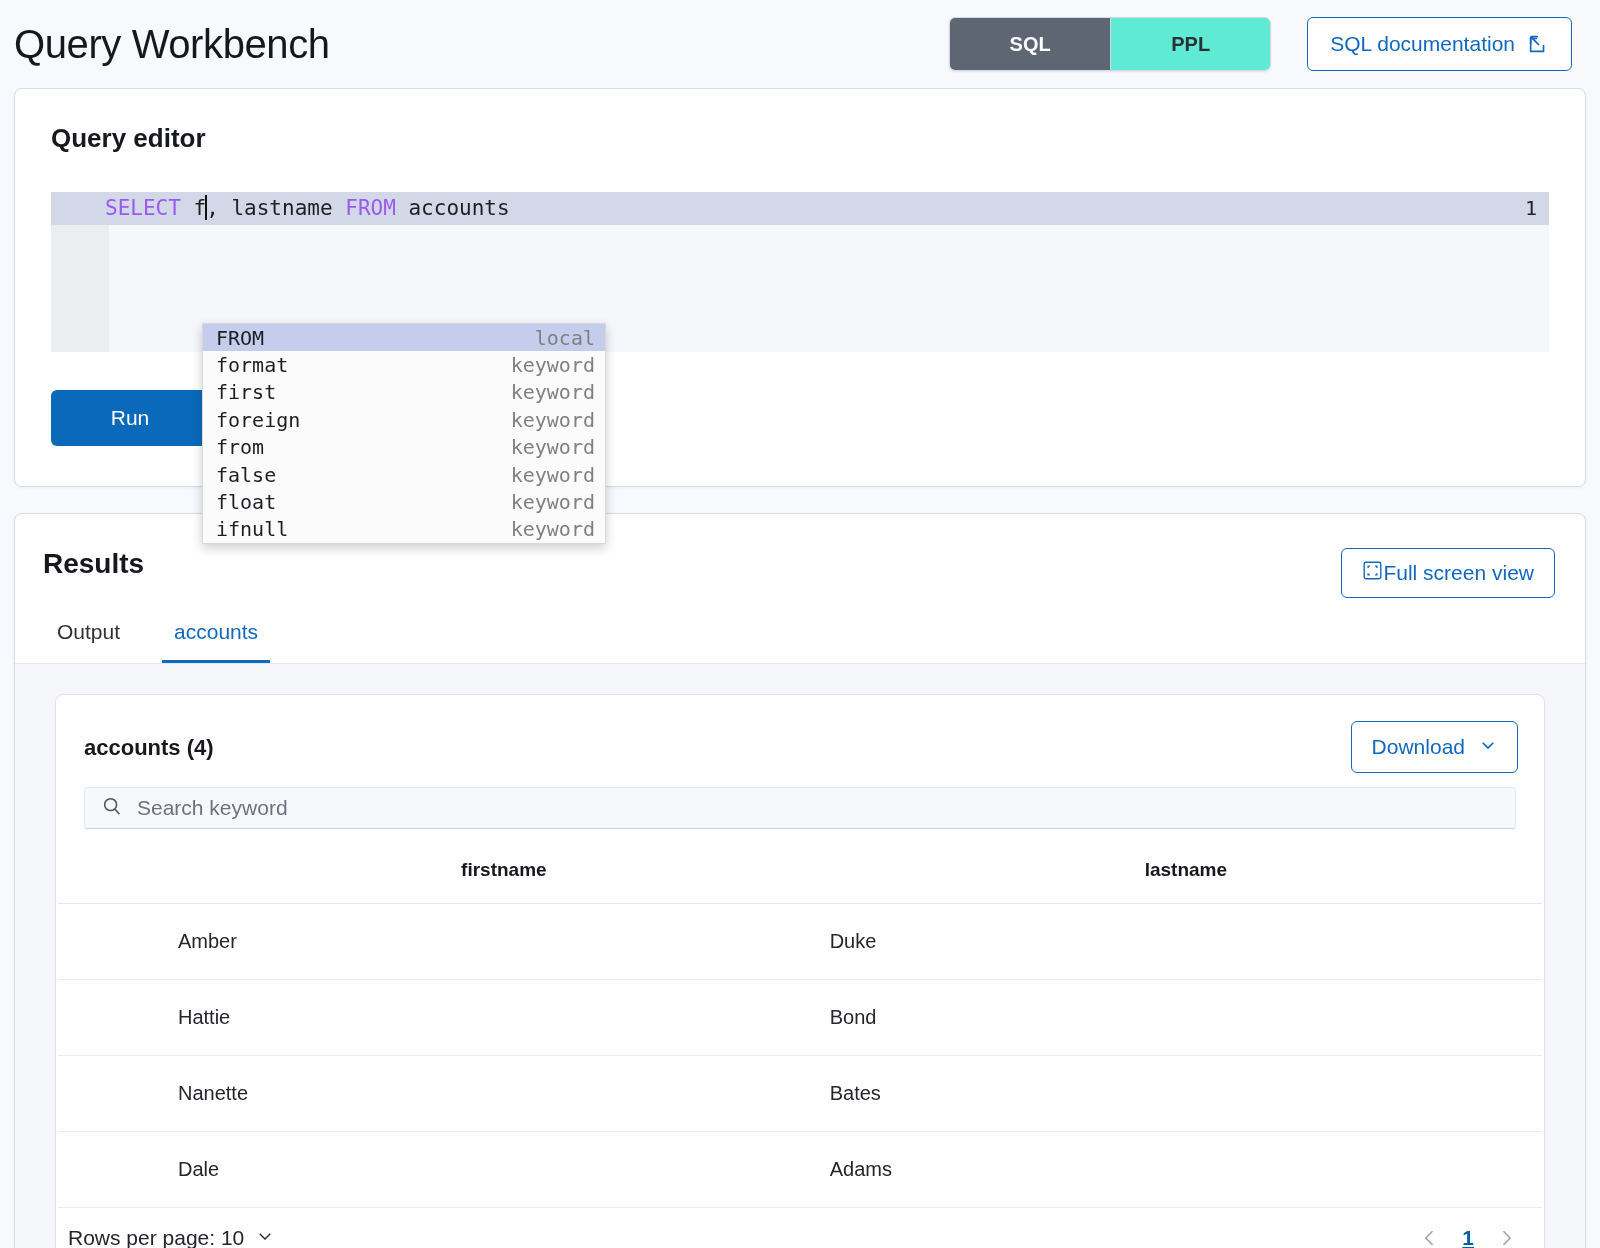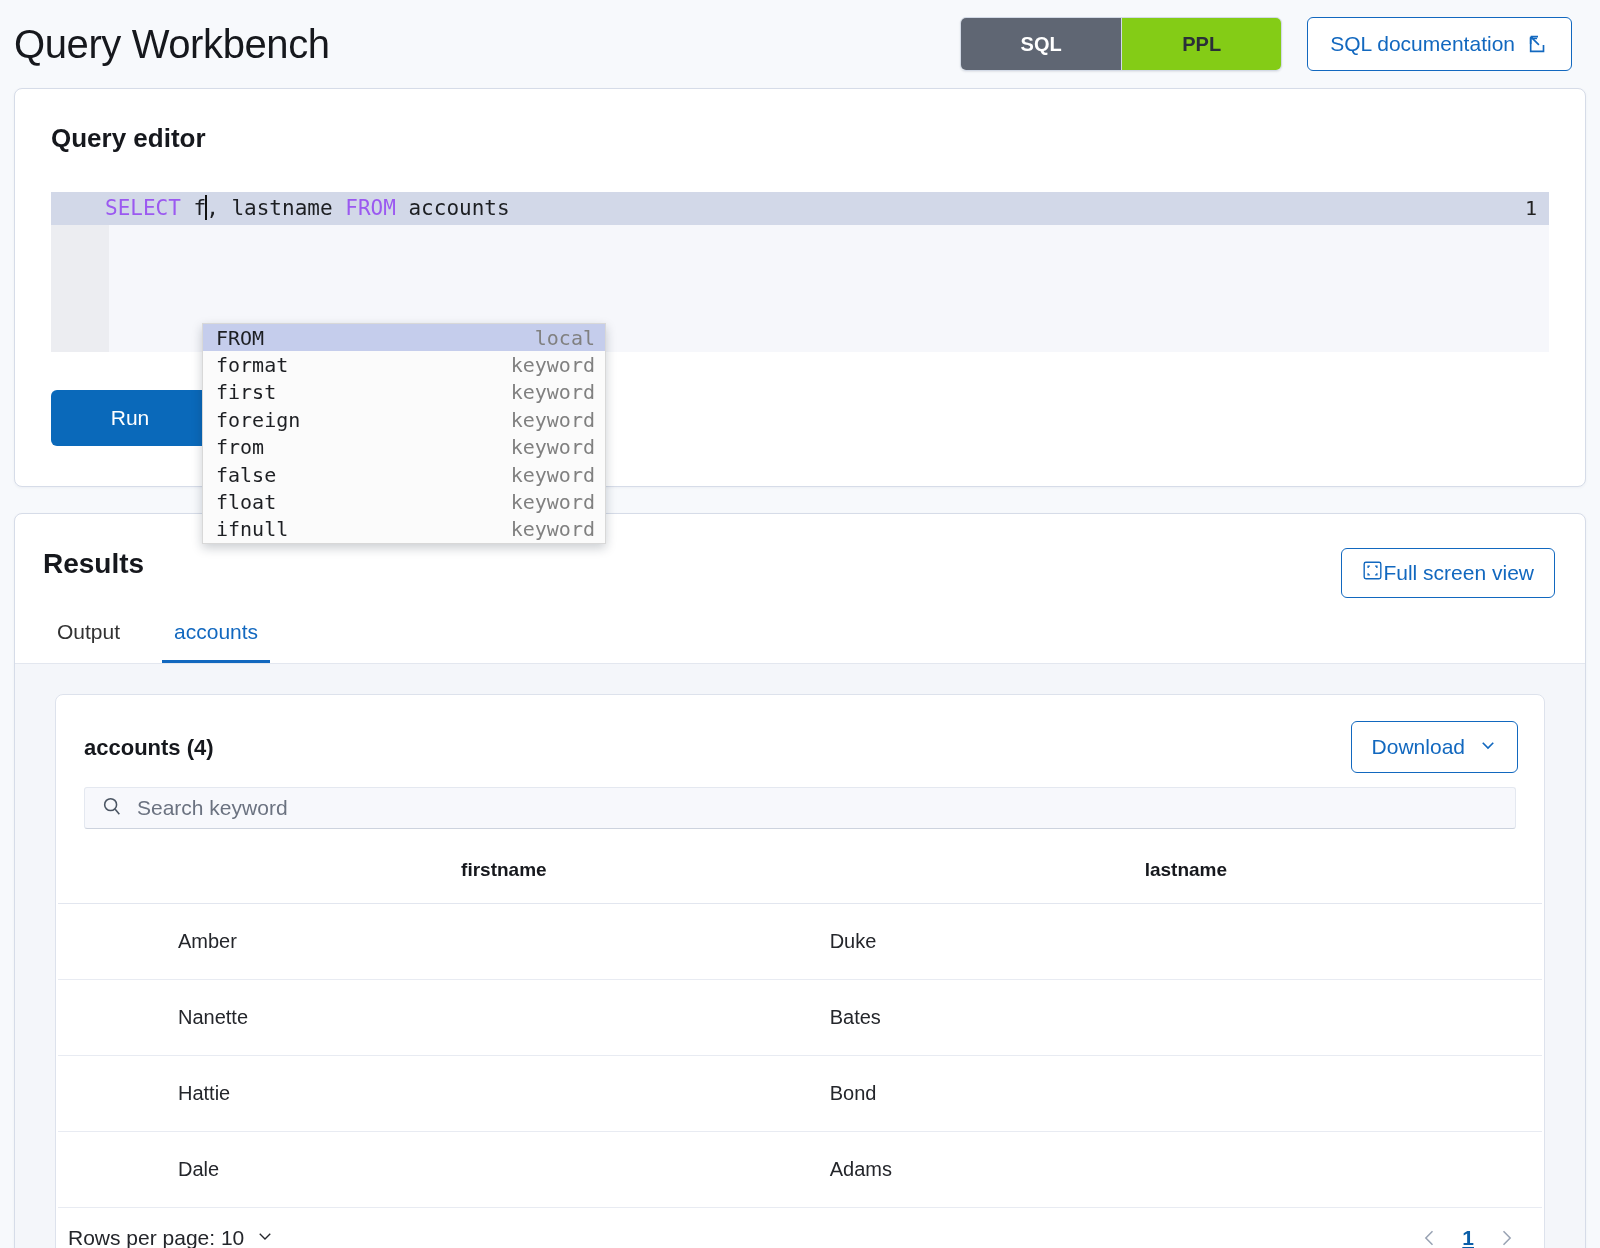--- a/index.html
+++ b/index.html
@@ -24,40 +24,40 @@
   .page-title {
     font-size: 40px;
     font-weight: 400;
     letter-spacing: -0.4px;
     color: #16181d;
     line-height: 1;
   }
   .header-right {
     display: flex;
     align-items: flex-end;
-    gap: 25px;
+    gap: 36px;
   }
 
   
   .segmented {
     display: flex;
     border-radius: 6px;
     overflow: hidden;
     border: 1px solid #d3dae6;
     box-shadow: 0 1px 2px rgba(30,40,60,.10);
     height: 54px;
   }
   .seg-btn {
     min-width: 160px;
     display: flex;
     align-items: center;
     justify-content: center;
     font-size: 20px;
     font-weight: 700;
-    background: #84cc16;
+    background: #5eead4;
     color: #2a2f38;
     border: none;
     cursor: pointer;
     font-family: inherit;
   }
   .seg-btn.active {
     background: #5f6673;
     color: #ffffff;
   }
   .seg-btn + .seg-btn { border-left: 1px solid #d3dae6; }
@@ -497,26 +497,26 @@
             <th class="col-first">firstname</th>
             <th class="col-last">lastname</th>
           </tr>
         </thead>
         <tbody>
           <tr>
             <td class="col-first">Amber</td>
             <td class="col-last">Duke</td>
           </tr>
           <tr>
+            <td class="col-first">Hattie</td>
+            <td class="col-last">Bond</td>
+          </tr>
+          <tr>
             <td class="col-first">Nanette</td>
             <td class="col-last">Bates</td>
-          </tr>
-          <tr>
-            <td class="col-first">Hattie</td>
-            <td class="col-last">Bond</td>
           </tr>
           <tr>
             <td class="col-first">Dale</td>
             <td class="col-last">Adams</td>
           </tr>
         </tbody>
       </table>
 
       <div class="table-footer">
         <div class="rows-per-page">

